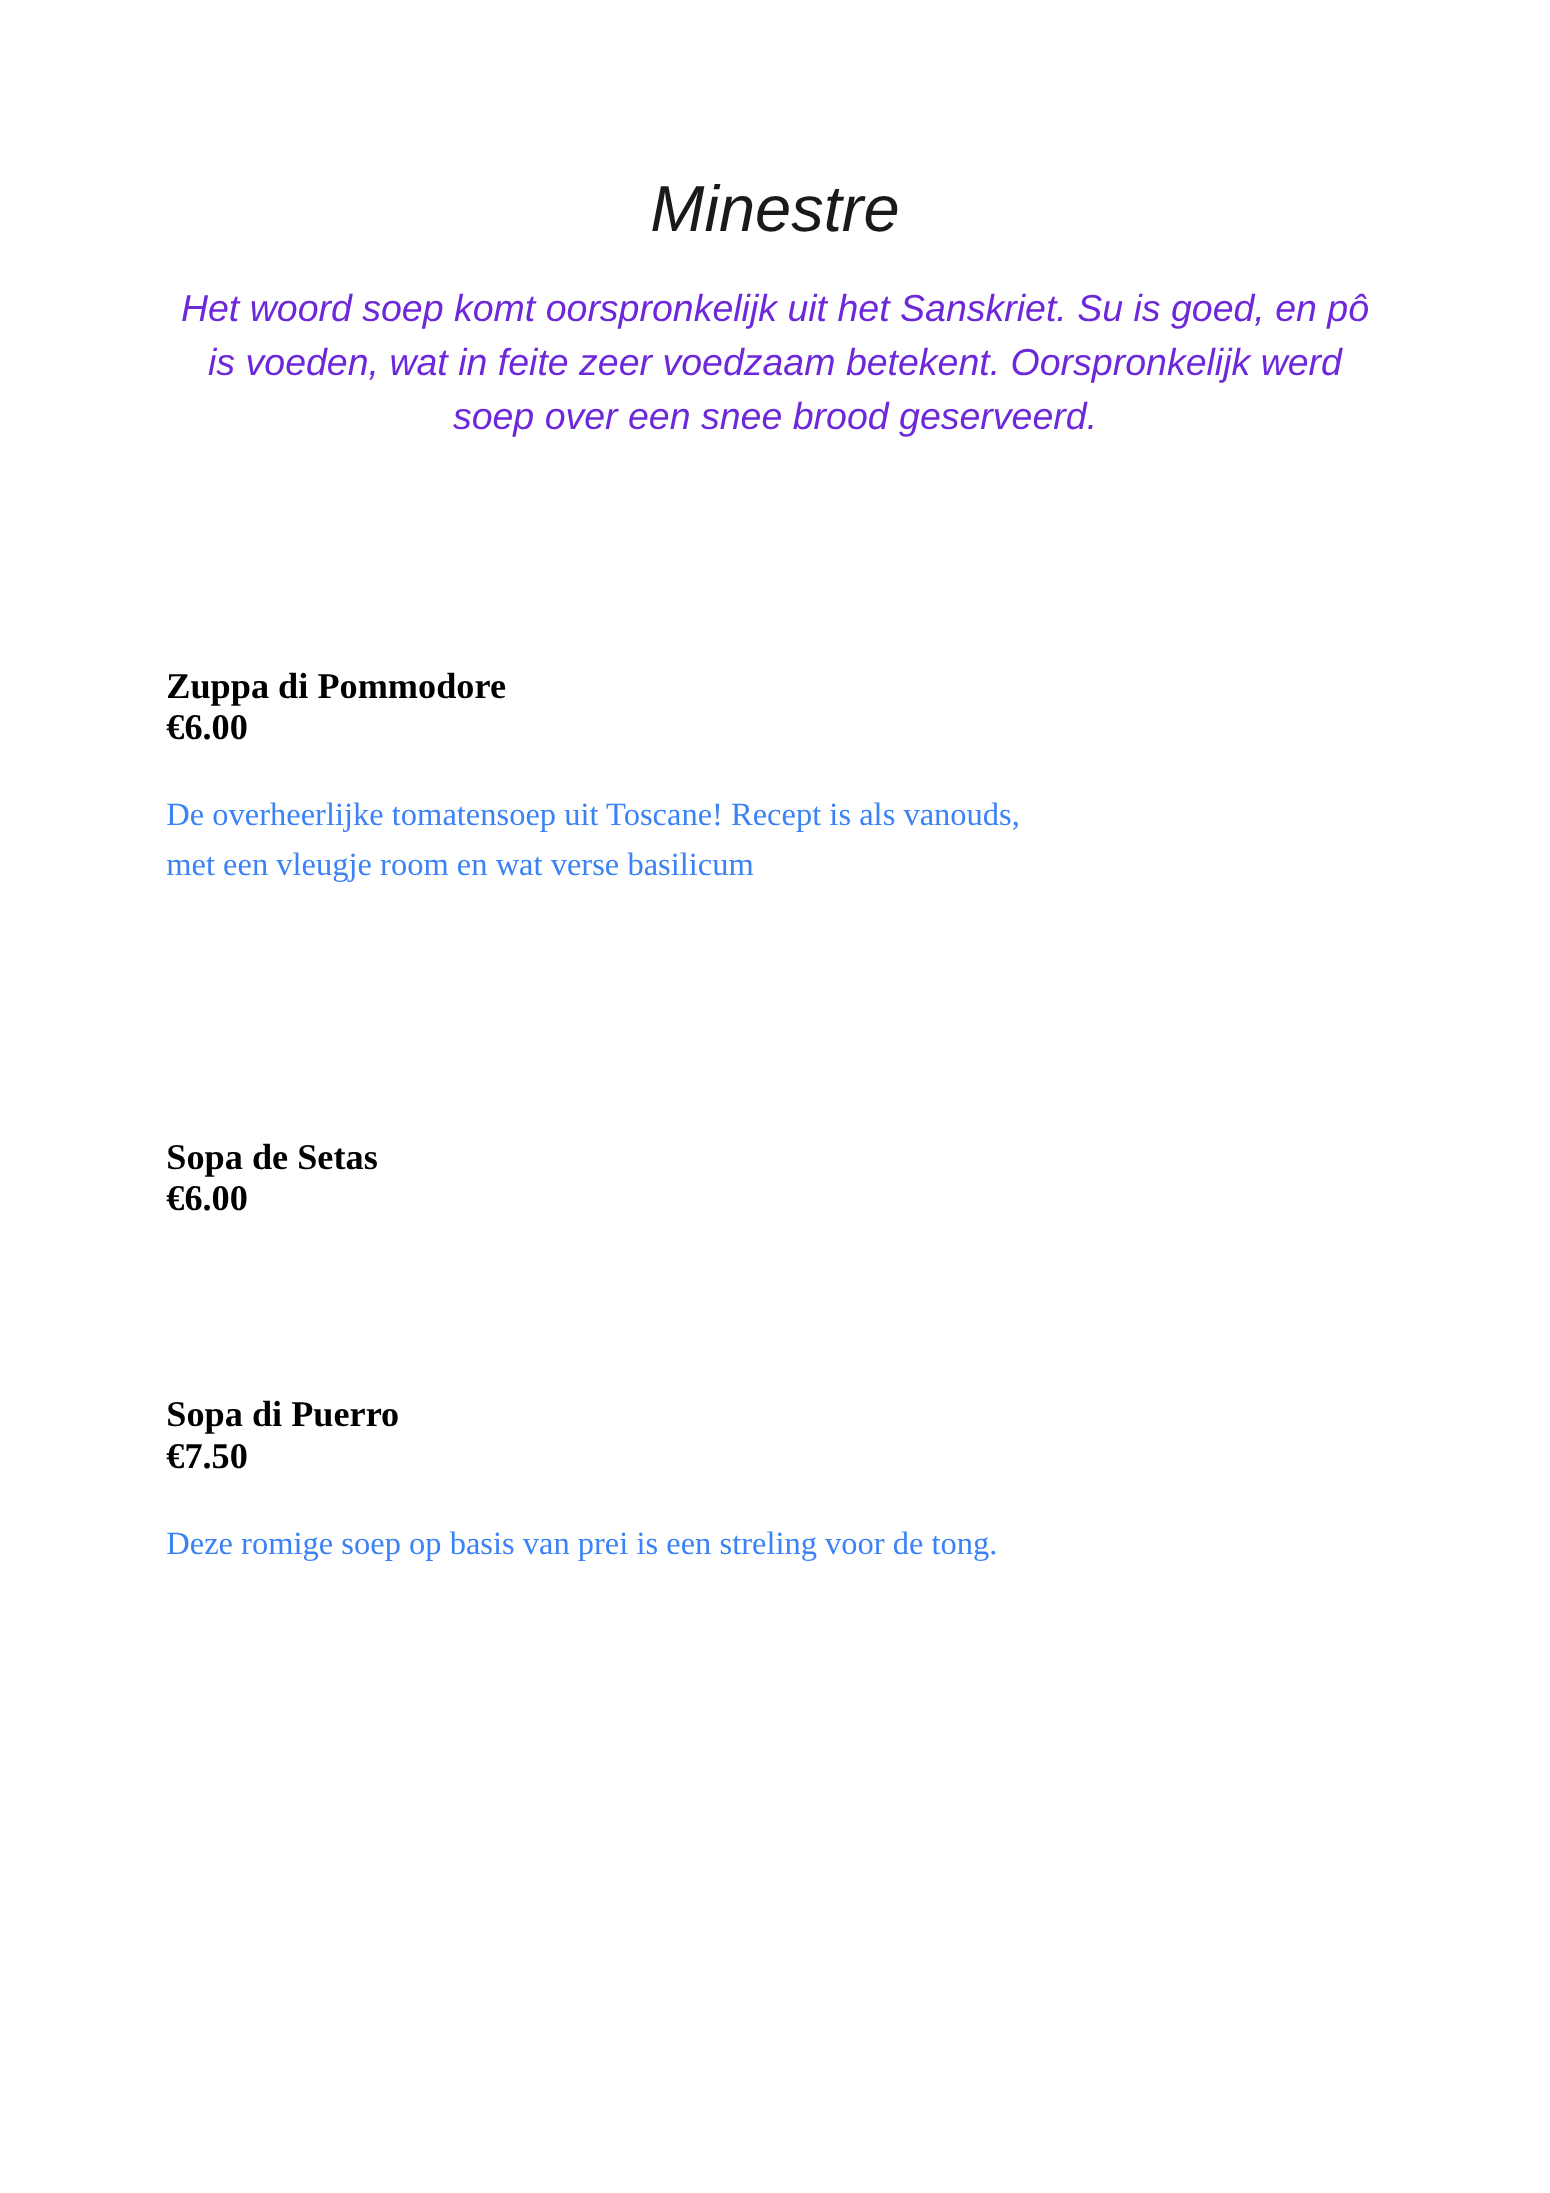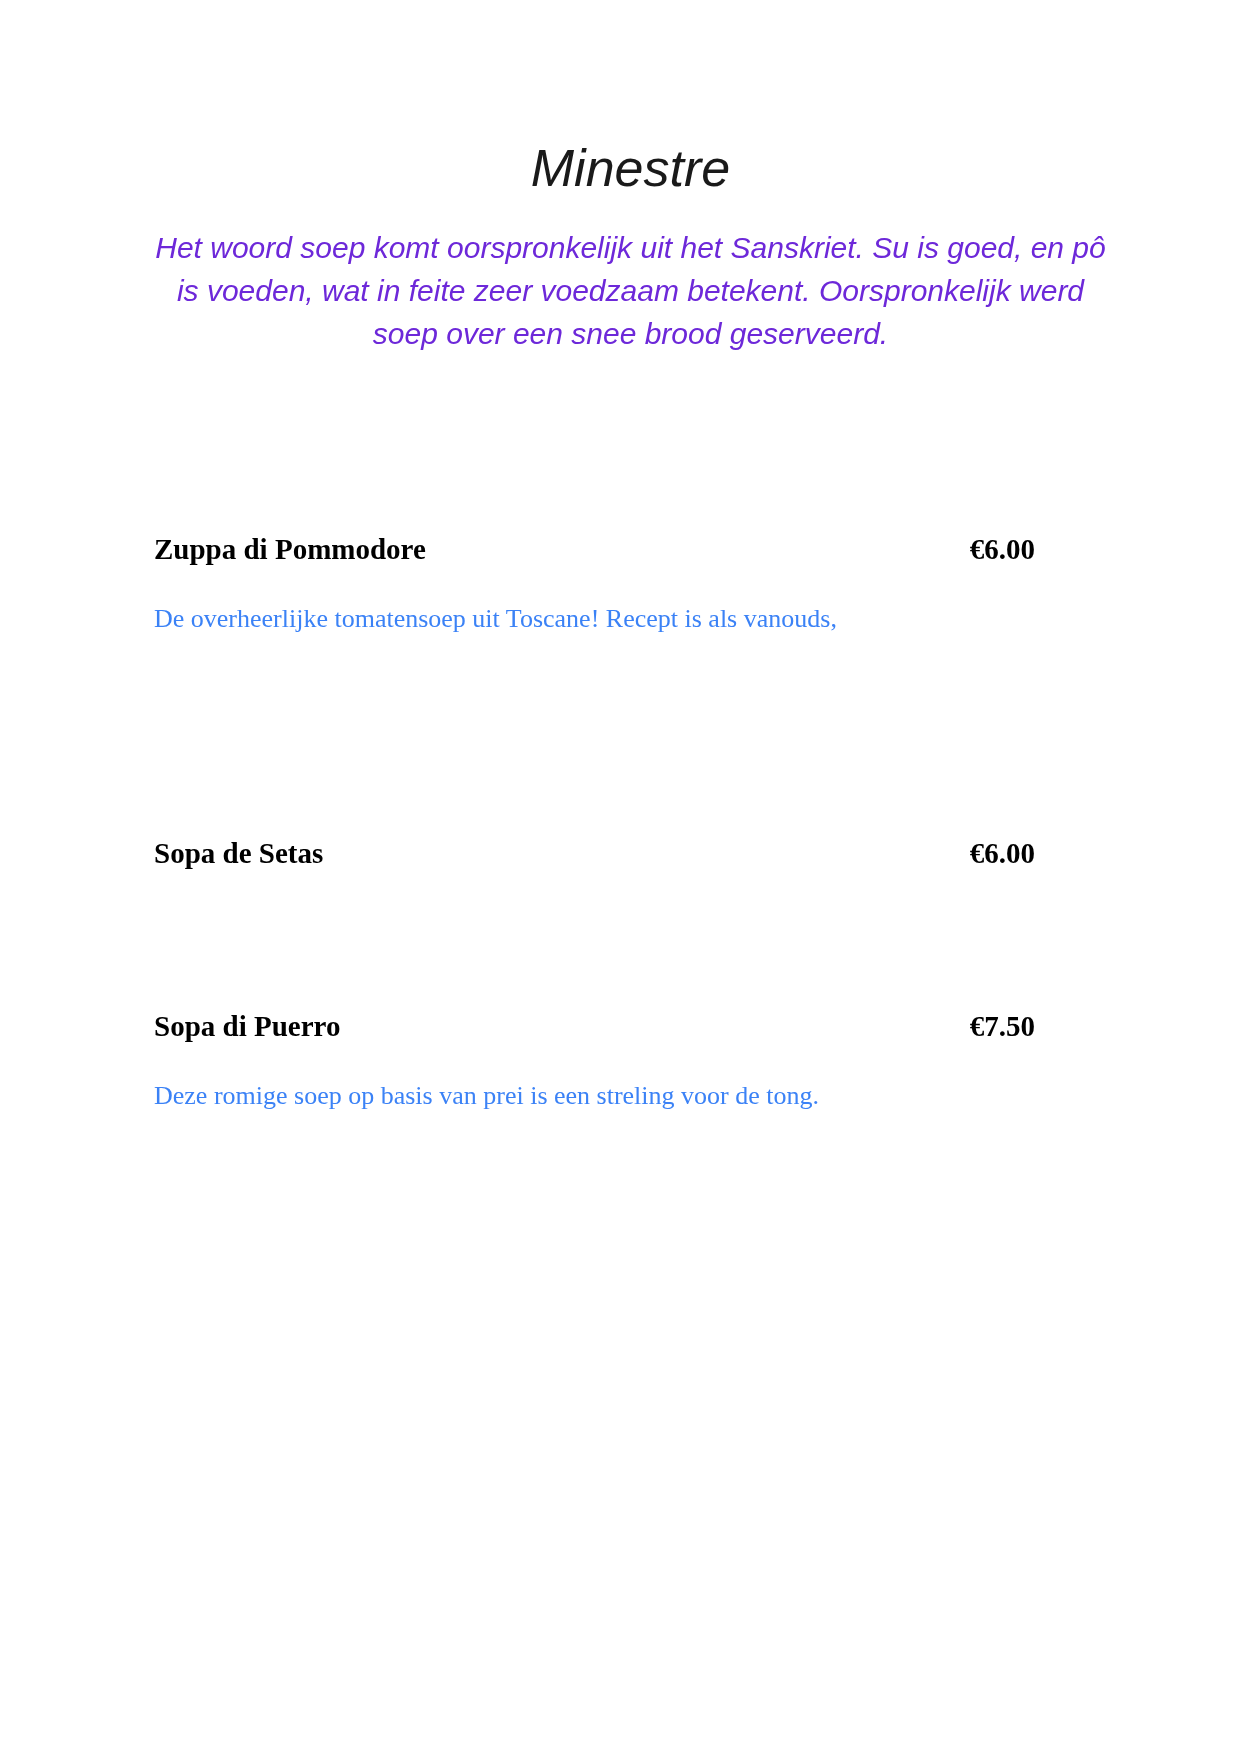--- a/index.html
+++ b/index.html
@@ -5,21 +5,20 @@
   * { margin: 0; padding: 0; box-sizing: border-box; }
   html, body { background: #ffffff; }
   .page {
     position: relative;
     width: 1240px;
     height: 1754px;
     background: #ffffff;
     color: #000000;
     overflow: hidden;
     margin: 0 auto;
-    padding-left: 21px;
   }
   .page-title {
     margin-top: 138px;
     text-align: center;
     font-family: "Liberation Sans", sans-serif;
     font-style: italic;
     font-weight: normal;
     font-size: 52px;
     letter-spacing: 0px;
     color: #1a1a1a;
@@ -43,20 +42,21 @@
   }
   .menu-item.item-0 { margin-bottom: 198px; }
   .menu-item.item-1 { margin-bottom: 140px; }
   .item-header {
     display: flex;
     align-items: baseline;
     font-family: "Liberation Serif", serif;
     font-weight: bold;
     font-size: 29px;
     color: #000000;
+    flex-direction: column;
   }
   .item-name { flex: 1 1 auto; }
   .item-price { flex: 0 0 auto; text-align: right; }
   .item-desc {
     margin-top: 33px;
     font-family: "Liberation Serif", serif;
     font-size: 26px;
     line-height: 40px;
     color: #3b82f6;
     max-width: 880px;
@@ -73,20 +73,21 @@
 
   <div class="menu">
 
     <div class="menu-item item-0">
       <div class="item-header">
         <span class="item-name">Zuppa di Pommodore</span>
         <span class="item-price">€6.00</span>
       </div>
       <div class="item-desc">
         <div>De overheerlijke tomatensoep uit Toscane! Recept is als vanouds,</div>
+        <div>met een vleugje room en wat verse basilicum</div>
       </div>
     </div>
 
     <div class="menu-item item-1">
       <div class="item-header">
         <span class="item-name">Sopa de Setas</span>
         <span class="item-price">€6.00</span>
       </div>
     </div>
 

